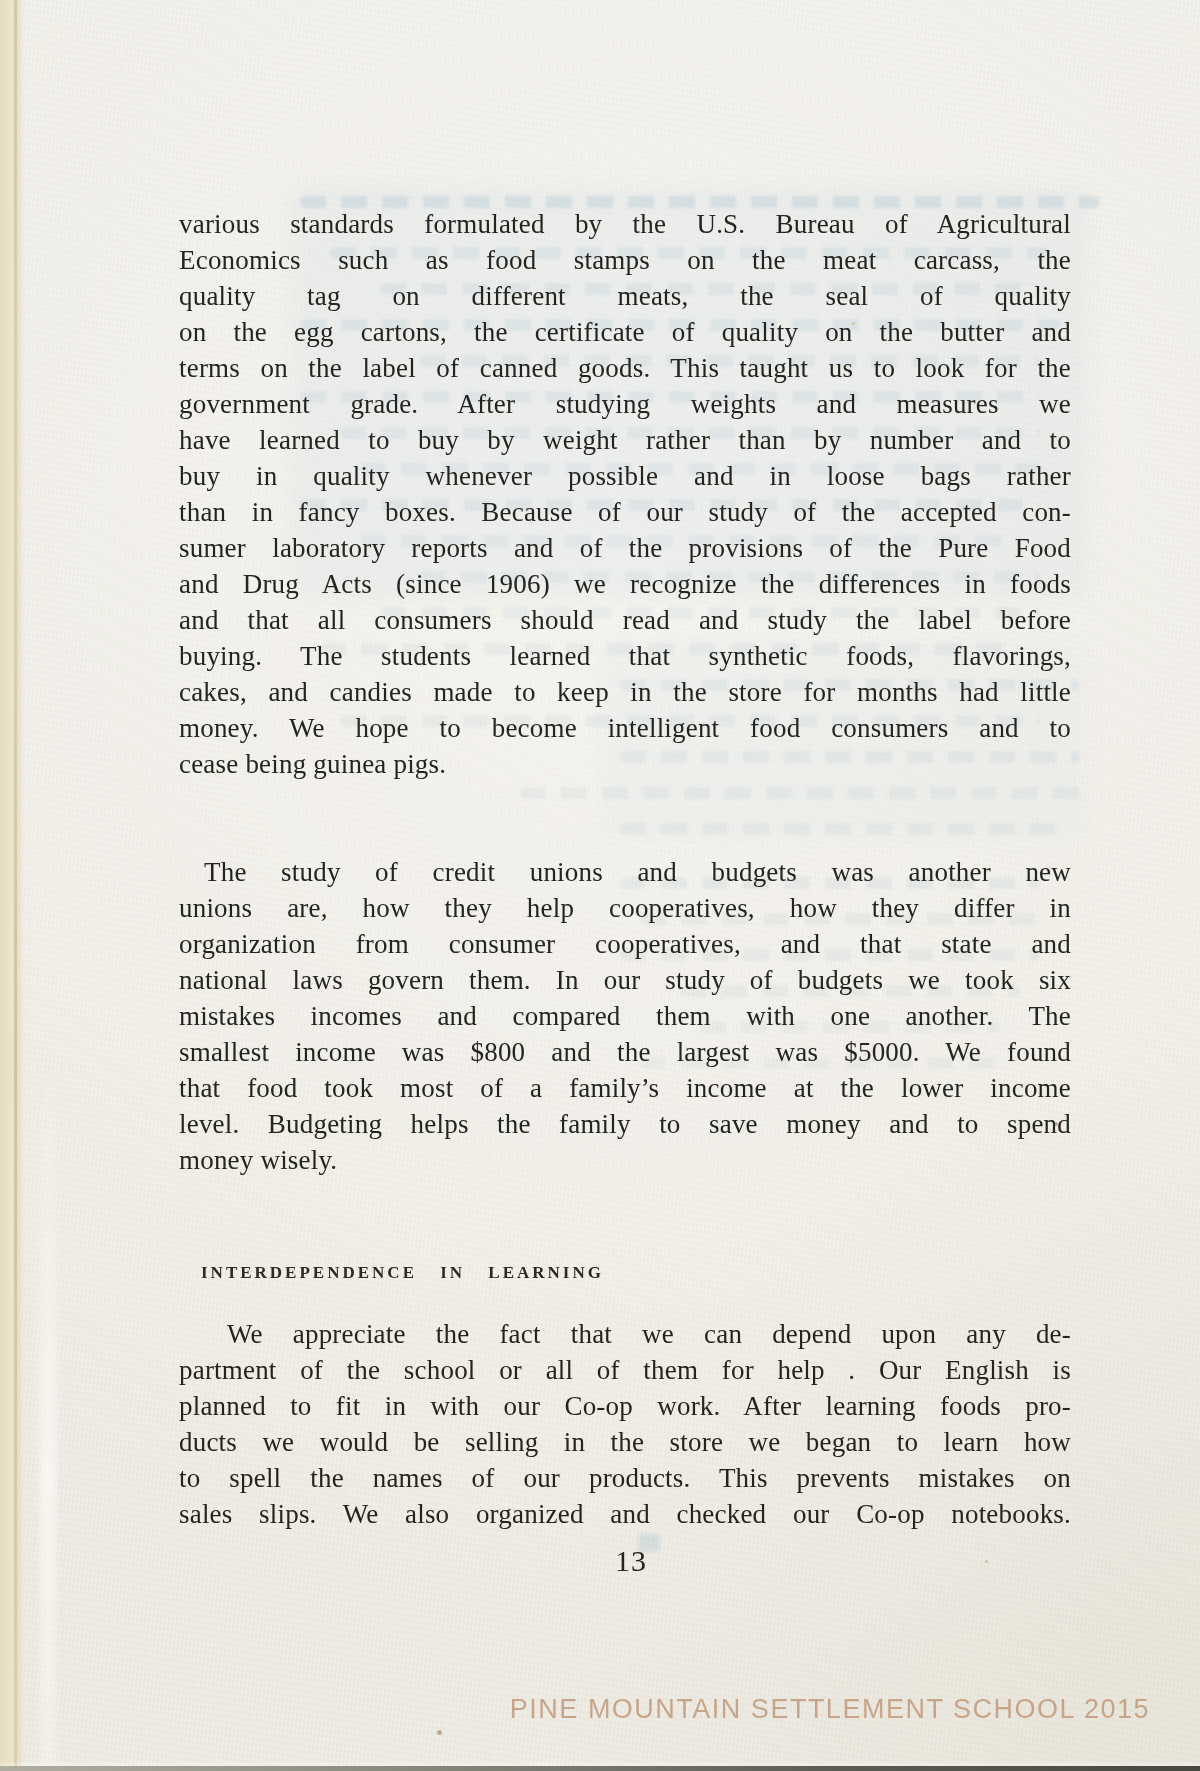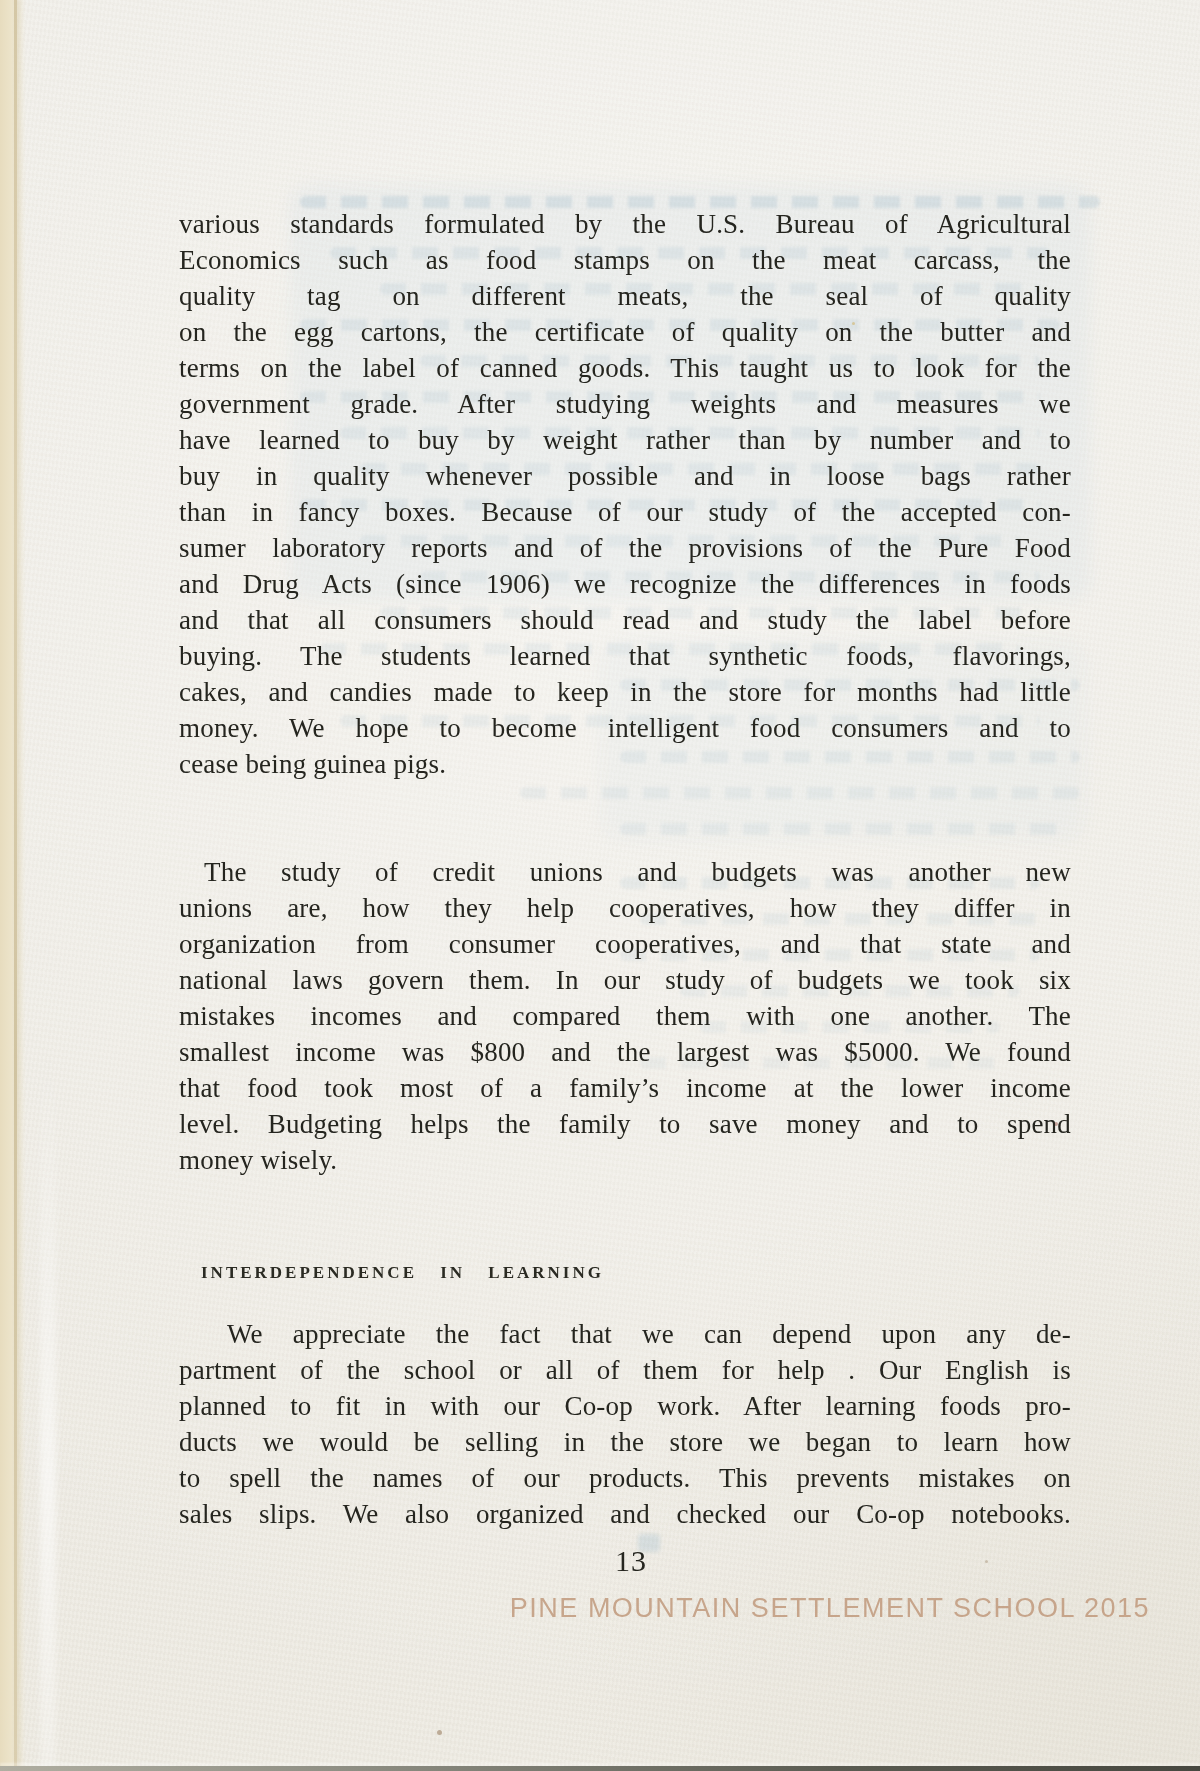--- a/index.html
+++ b/index.html
@@ -62,21 +62,21 @@
     position:absolute;left:190px;top:1252px;margin:11px;
     font-size:17px;font-weight:bold;
     letter-spacing:3px;word-spacing:16px;
     color:#2b2b23;
   }
   .pagenum{
     position:absolute;left:185px;top:1544px;width:892px;
     text-align:center;font-size:30px;letter-spacing:1px;
   }
   .watermark{
-    position:absolute;right:50px;top:1593px;
+    position:absolute;right:50px;top:1694px;
     font-family:"Liberation Sans","DejaVu Sans",sans-serif;
     font-size:27px;letter-spacing:1.5px;
     color:#c19a7d;opacity:.85;
   }
   
   .wash{position:absolute;filter:blur(8px);border-radius:20px;}
   .ghost-line{
     position:absolute;height:12px;border-radius:6px;
     background:repeating-linear-gradient(90deg,
       rgba(147,178,197,.55) 0 26px, rgba(147,178,197,0) 26px 41px);

